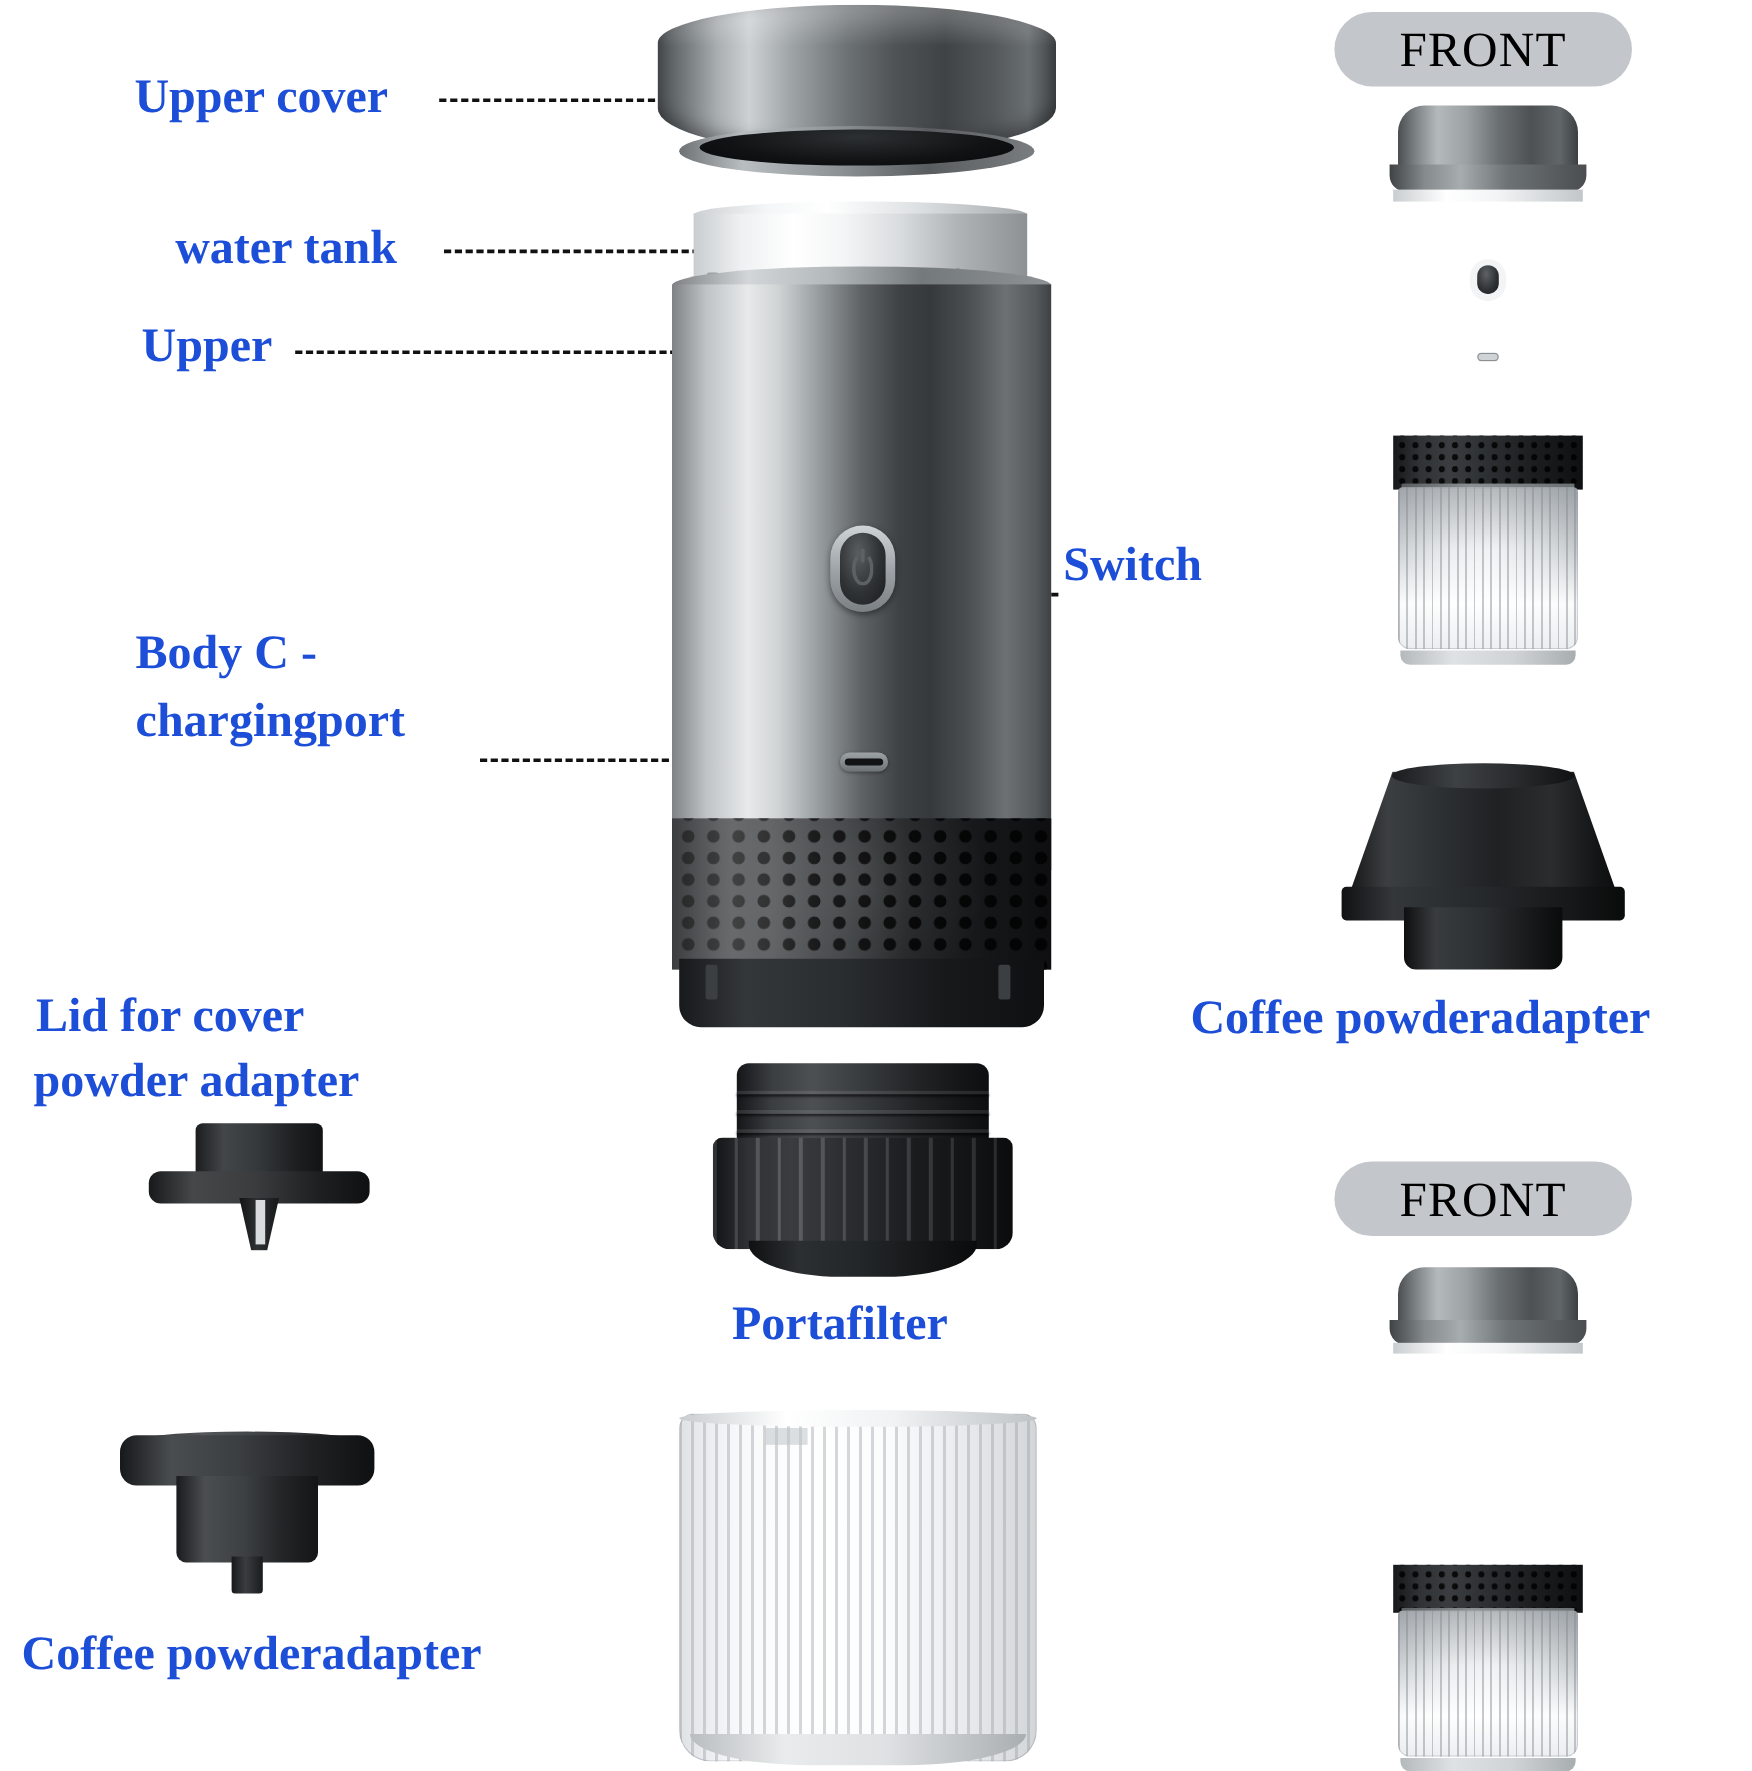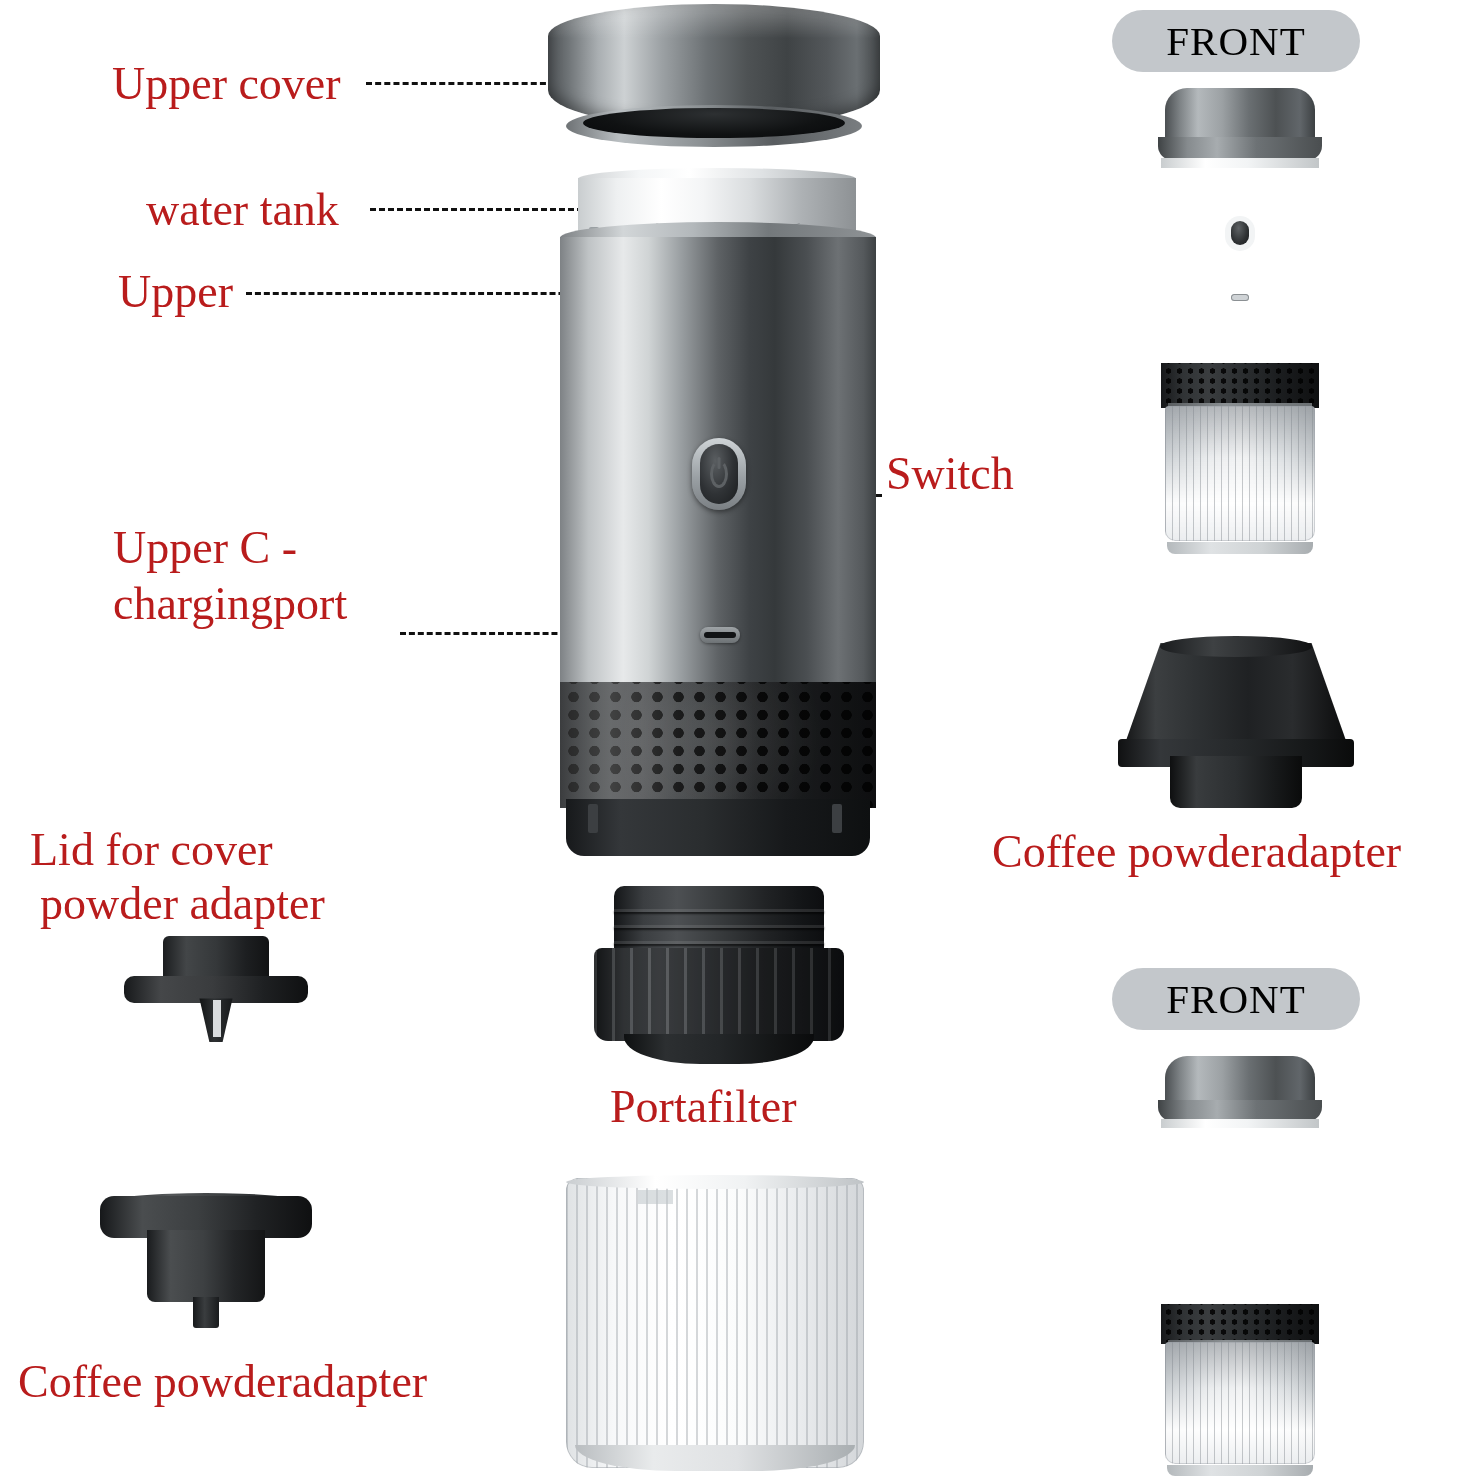--- a/index.html
+++ b/index.html
@@ -4,21 +4,21 @@
 <style>
   html,body{margin:0;padding:0;background:#ffffff;}
   body{
     width:1460px;height:1476px;position:relative;overflow:hidden;
     font-family:"Liberation Serif","DejaVu Serif",serif;
     color:#111;
   }
   .stage{position:absolute;inset:0;}
 
   
-  .lbl{position:absolute;font-size:46px;line-height:1.12;color:#b91c1c;white-space:pre;}
+  .lbl{position:absolute;font-size:40px;line-height:1.12;color:#1d4ed8;white-space:pre;font-weight:bold;}
 
   
   .lead{position:absolute;height:0;border-top:3px dashed #111;}
 
   
   .badge{position:absolute;display:flex;align-items:center;justify-content:center;
     background:#c3c7cb;border-radius:999px;font-size:41px;letter-spacing:1px;color:#000;}
 
   
   
@@ -341,25 +341,25 @@
   <div class="lead" style="left:400px;top:632px;width:300px;"></div>
 
   <div class="lbl" style="left:112px;top:58px;">Upper cover</div>
 
   <div class="lbl" style="left:146px;top:184px;">water tank</div>
 
   <div class="lbl" style="left:118px;top:266px;">Upper</div>
 
   <div class="lbl" style="left:886px;top:448px;">Switch</div>
 
-  <div class="lbl" style="left:113px;top:522px;">Upper C -</div>
+  <div class="lbl" style="left:113px;top:522px;">Body C -</div>
   <div class="lbl" style="left:113px;top:578px;">chargingport</div>
 
   <div class="lbl" style="left:30px;top:824px;">Lid for cover</div>
-  <div class="lbl" style="left:40px;top:878px;">powder adapter</div>
+  <div class="lbl" style="left:28px;top:878px;">powder adapter</div>
 
   <div class="lbl" style="left:18px;top:1356px;">Coffee powderadapter</div>
 
   <div class="lbl" style="left:610px;top:1081px;">Portafilter</div>
 
   <div class="lbl" style="left:992px;top:826px;">Coffee powderadapter</div>
 
   <div class="badge" style="left:1112px;top:10px;width:248px;height:62px;">
     <span>FRONT</span>
   </div>

